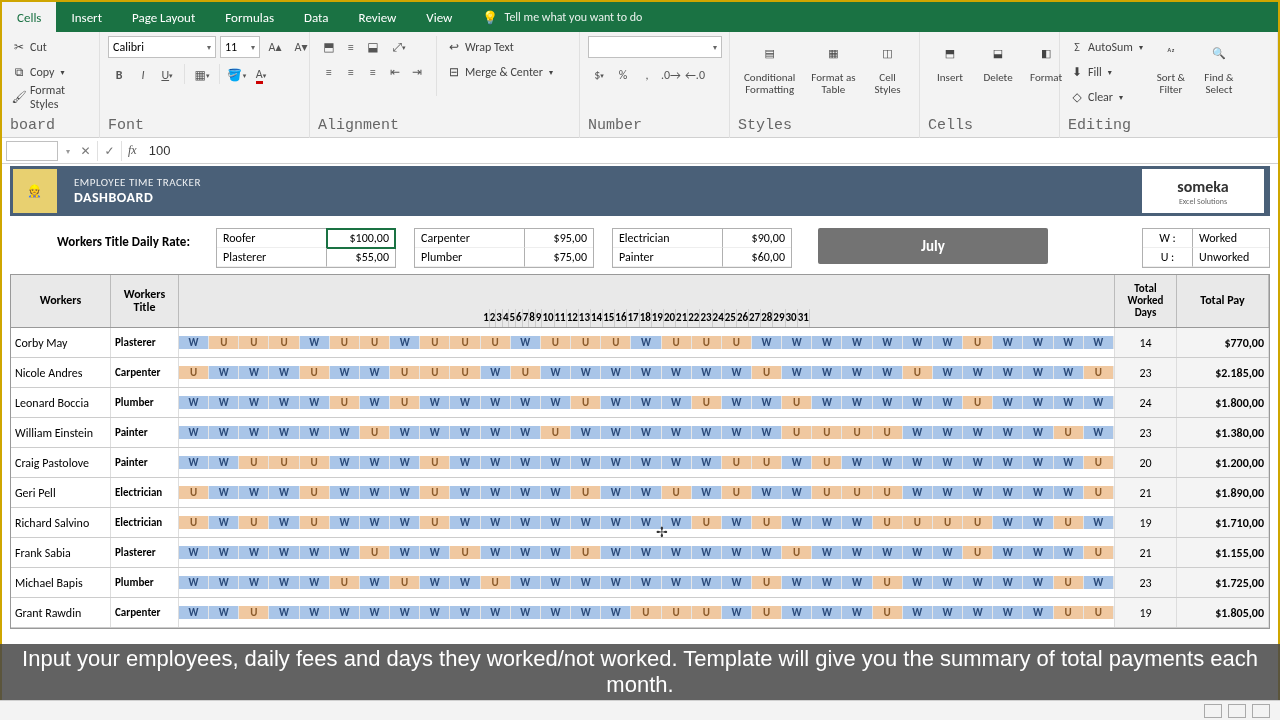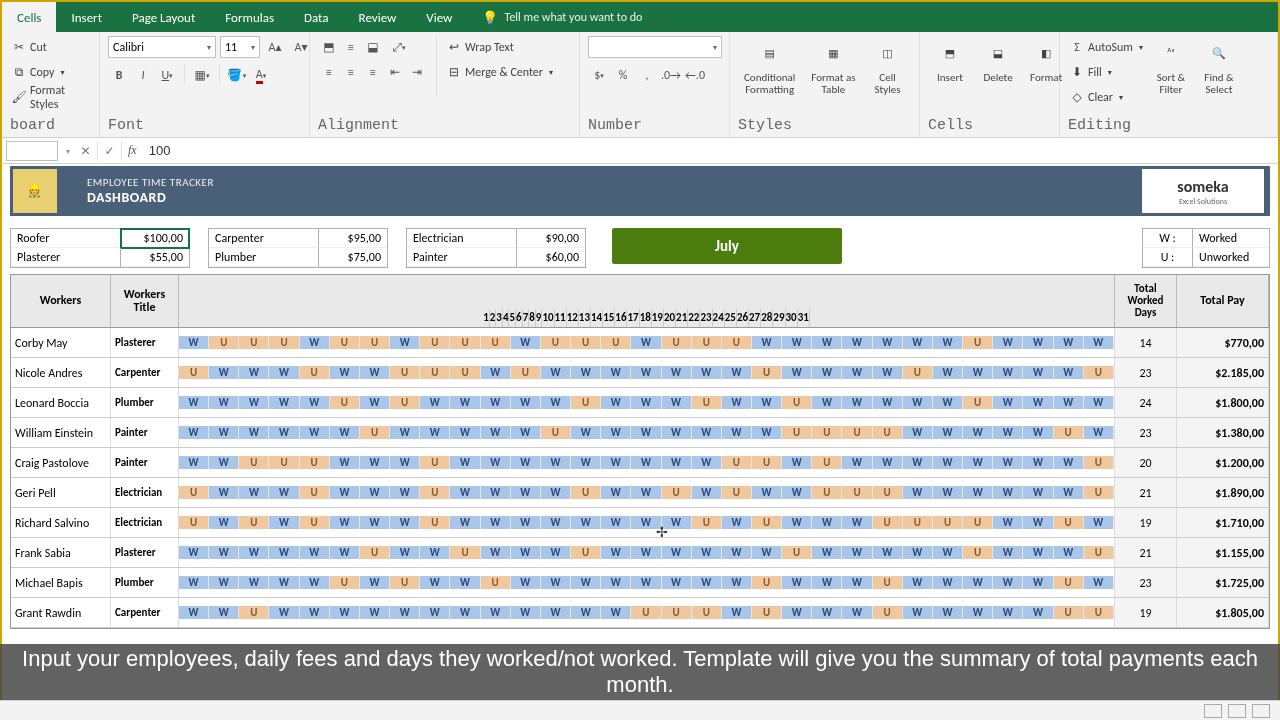--- a/index.html
+++ b/index.html
@@ -28,36 +28,36 @@
 
 .formula { height: 26px; border-bottom: 1px solid #d0d0d0; display: flex; align-items: center; background: #fff; }
 .name-box { width: 52px; height: 20px; margin: 0 4px; border: 1px solid #c0c0c0; }
 .fx-btn { width: 24px; height: 20px; display: flex; align-items: center; justify-content: center; color: #777; font-size: 12px; border-right: 1px solid #e0e0e0; cursor: pointer; }
 .fx-label { font-style: italic; font-family: "Times New Roman", serif; margin: 0 6px; color: #555; }
 .formula-input { flex: 1; border: none; outline: none; font-size: 13px; color: #333; padding-left: 6px; }
 
 .sheet { position: relative; }
 .banner { background: #4a6078; height: 50px; display: flex; align-items: center; color: #fff; padding: 0 6px 0 0; margin: 2px 8px 0 8px; }
 .banner .icon-box { width: 44px; height: 44px; background: #e8d070; margin: 3px; display: flex; align-items: center; justify-content: center; }
-.banner .titles { margin-left: 27px; }
+.banner .titles { margin-left: 14px; }
 .banner .sub { font-size: 11px; opacity: .9; letter-spacing: .5px; }
 .banner .main { font-size: 14px; font-weight: bold; letter-spacing: .5px; }
 .banner .spacer { flex: 1; }
 .banner .info { font-size: 10px; text-align: right; line-height: 1.4; margin-right: 10px; }
 .banner .brand { background: #fff; color: #333; width: 122px; height: 44px; display: flex; flex-direction: column; align-items: center; justify-content: center; font-weight: bold; font-size: 16px; }
 .banner .brand small { font-size: 8px; font-weight: normal; color: #666; }
 
 .rates-row { display: flex; align-items: flex-start; gap: 26px; margin: 12px 8px 6px 8px; }
 .rates-label { font-weight: bold; font-size: 13px; width: 180px; text-align: right; padding-top: 6px; }
 .rate-box { border: 1px solid #b0b0b0; }
 .rate-box .rr { display: flex; }
 .rate-box .nm { width: 110px; padding: 2px 6px; border-right: 1px solid #b0b0b0; border-bottom: 1px solid #eee; }
 .rate-box .vl { width: 68px; padding: 2px 6px; text-align: right; border-bottom: 1px solid #eee; }
 .rate-box .highlight { outline: 2px solid #1a7243; outline-offset: -1px; }
-.month { background: #4d7c0f; color: #fff; font-weight: bold; font-size: 15px; width: 230px; height: 36px; display: flex; align-items: center; justify-content: center; border-radius: 2px; }
+.month { background: #737373; color: #fff; font-weight: bold; font-size: 15px; width: 230px; height: 36px; display: flex; align-items: center; justify-content: center; border-radius: 2px; }
 .legend { border: 1px solid #b0b0b0; }
 .legend .lr { display: flex; }
 .legend .lk { width: 50px; text-align: center; padding: 2px; border-right: 1px solid #b0b0b0; border-bottom: 1px solid #eee; }
 .legend .lv { width: 76px; padding: 2px 6px; border-bottom: 1px solid #eee; }
 
 .grid { margin: 6px 8px 0 8px; border: 1px solid #999; }
 .ghead { display: flex; background: #e9e9e9; border-bottom: 1px solid #999; }
 .gh { border-right: 1px solid #bbb; display: flex; align-items: center; justify-content: center; font-weight: bold; font-size: 12px; text-align: center; line-height: 1.1; }
 .gh.workers { width: 100px; height: 52px; }
 .gh.title { width: 68px; height: 52px; }
@@ -294,20 +294,21 @@
       <div class="main">DASHBOARD</div>
     </div>
     <div class="spacer"></div>
     <div class="brand">
       <span>someka</span>
       <small>Excel Solutions</small>
     </div>
   </div>
 
   <div class="rates-row">
+    <div class="rates-label">Workers Title Daily Rate:</div>
     <div id="rates-host" style="display:flex;gap:18px">
         <div class="rate-box">
           <div class="rr">
             <div class="nm">Roofer</div>
             <div class="vl highlight">$100,00</div>
           </div>
           <div class="rr">
             <div class="nm">Plasterer</div>
             <div class="vl">$55,00</div>
           </div>

